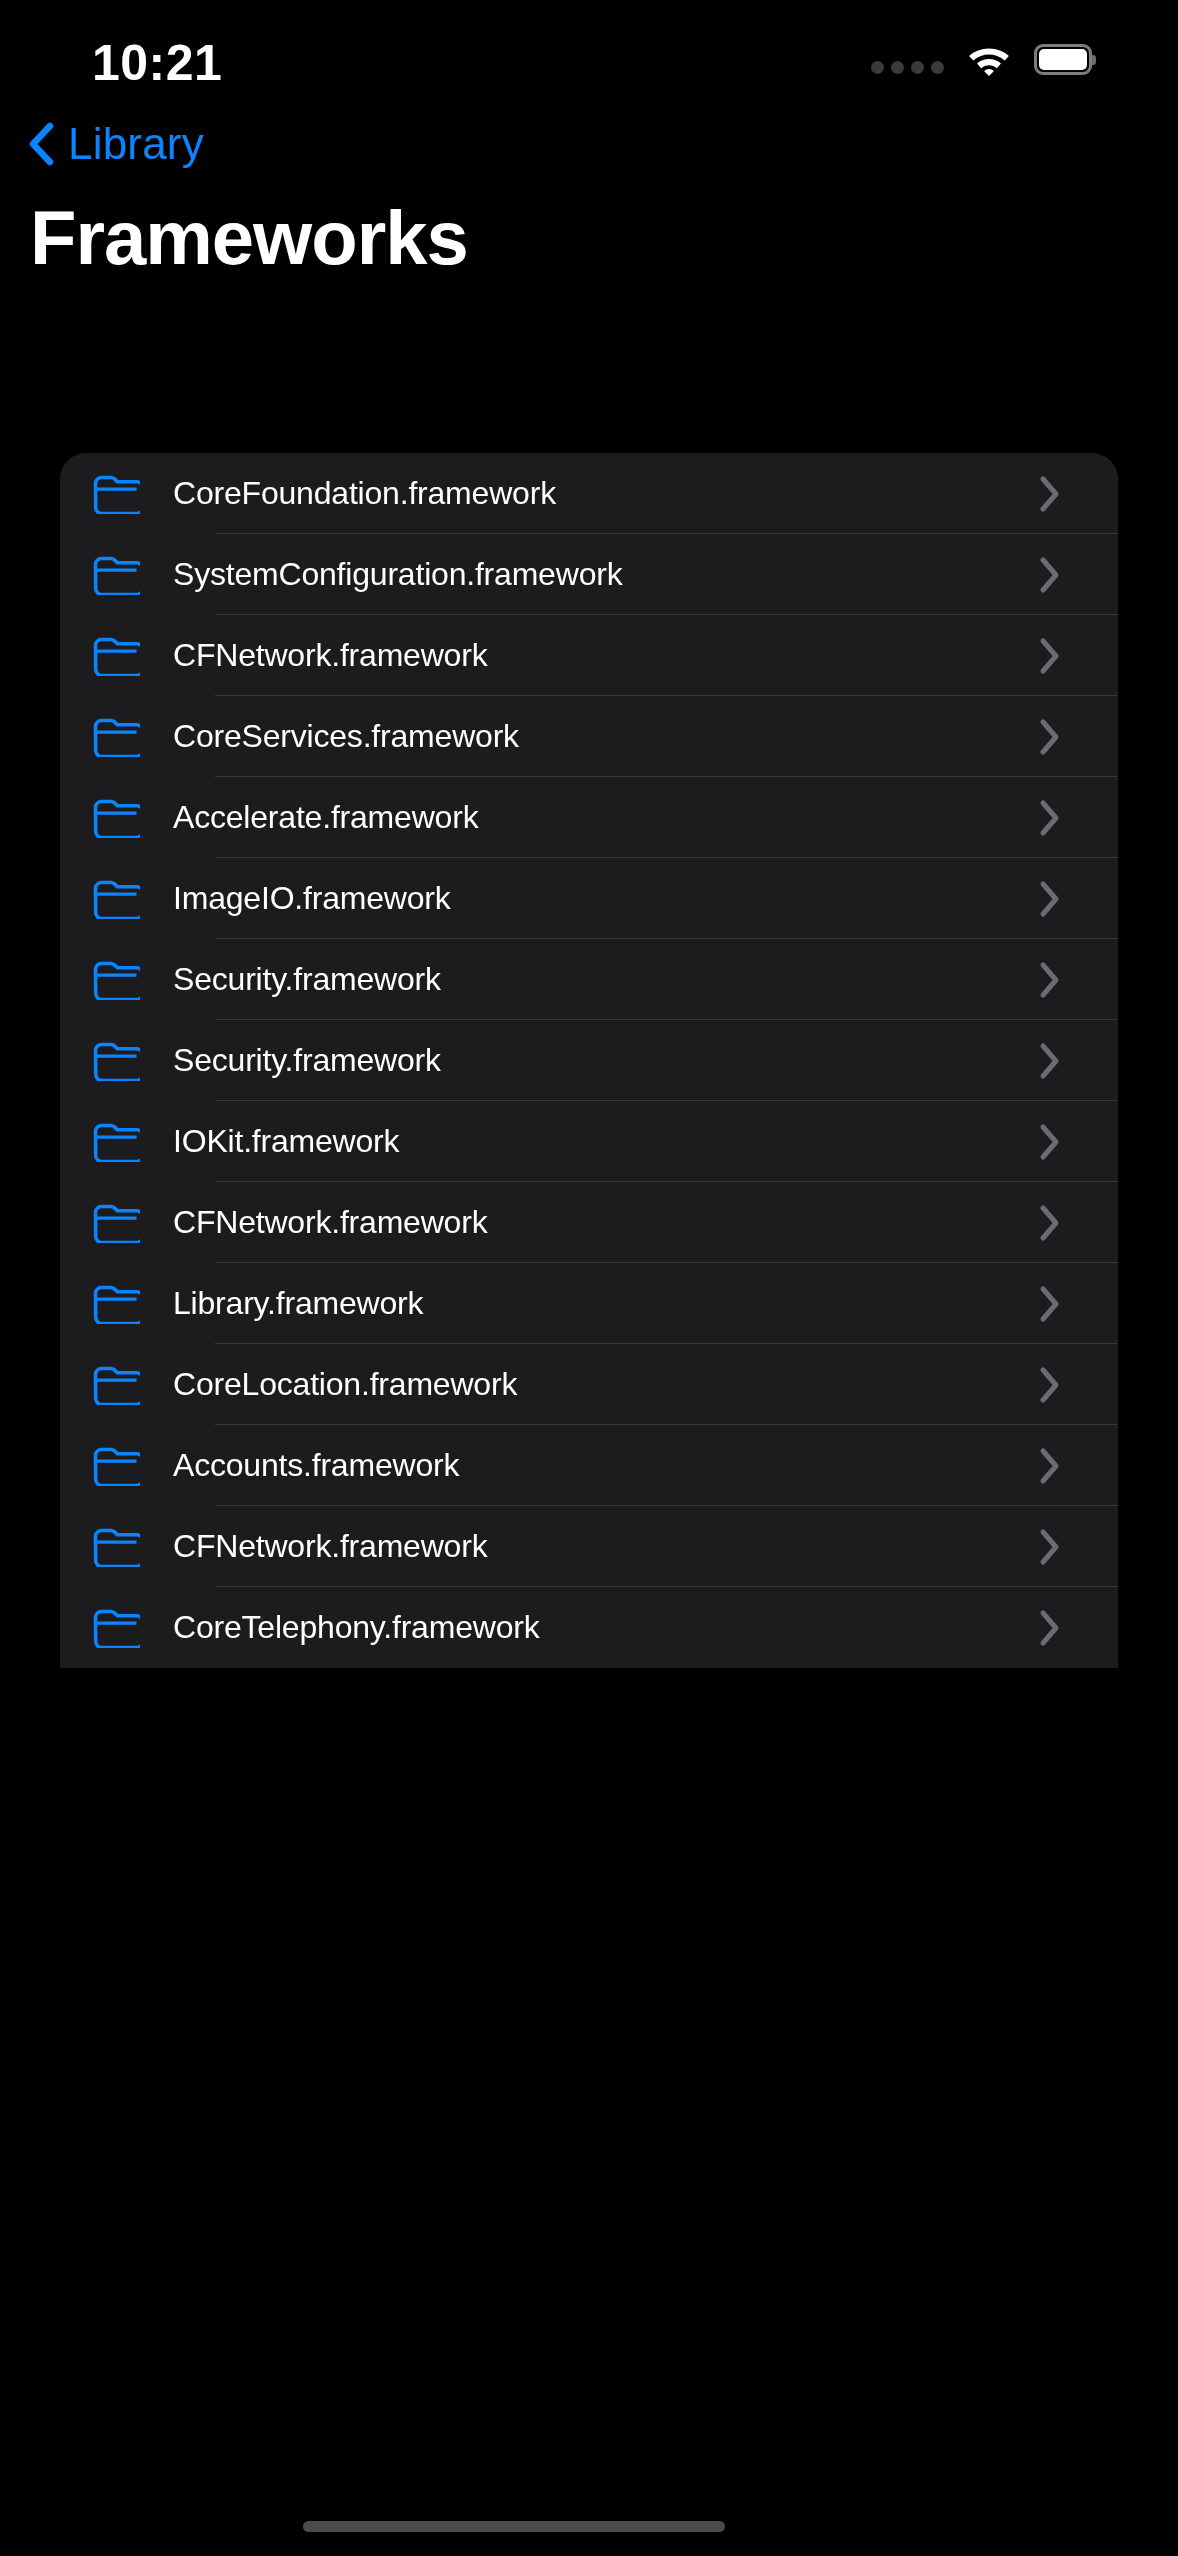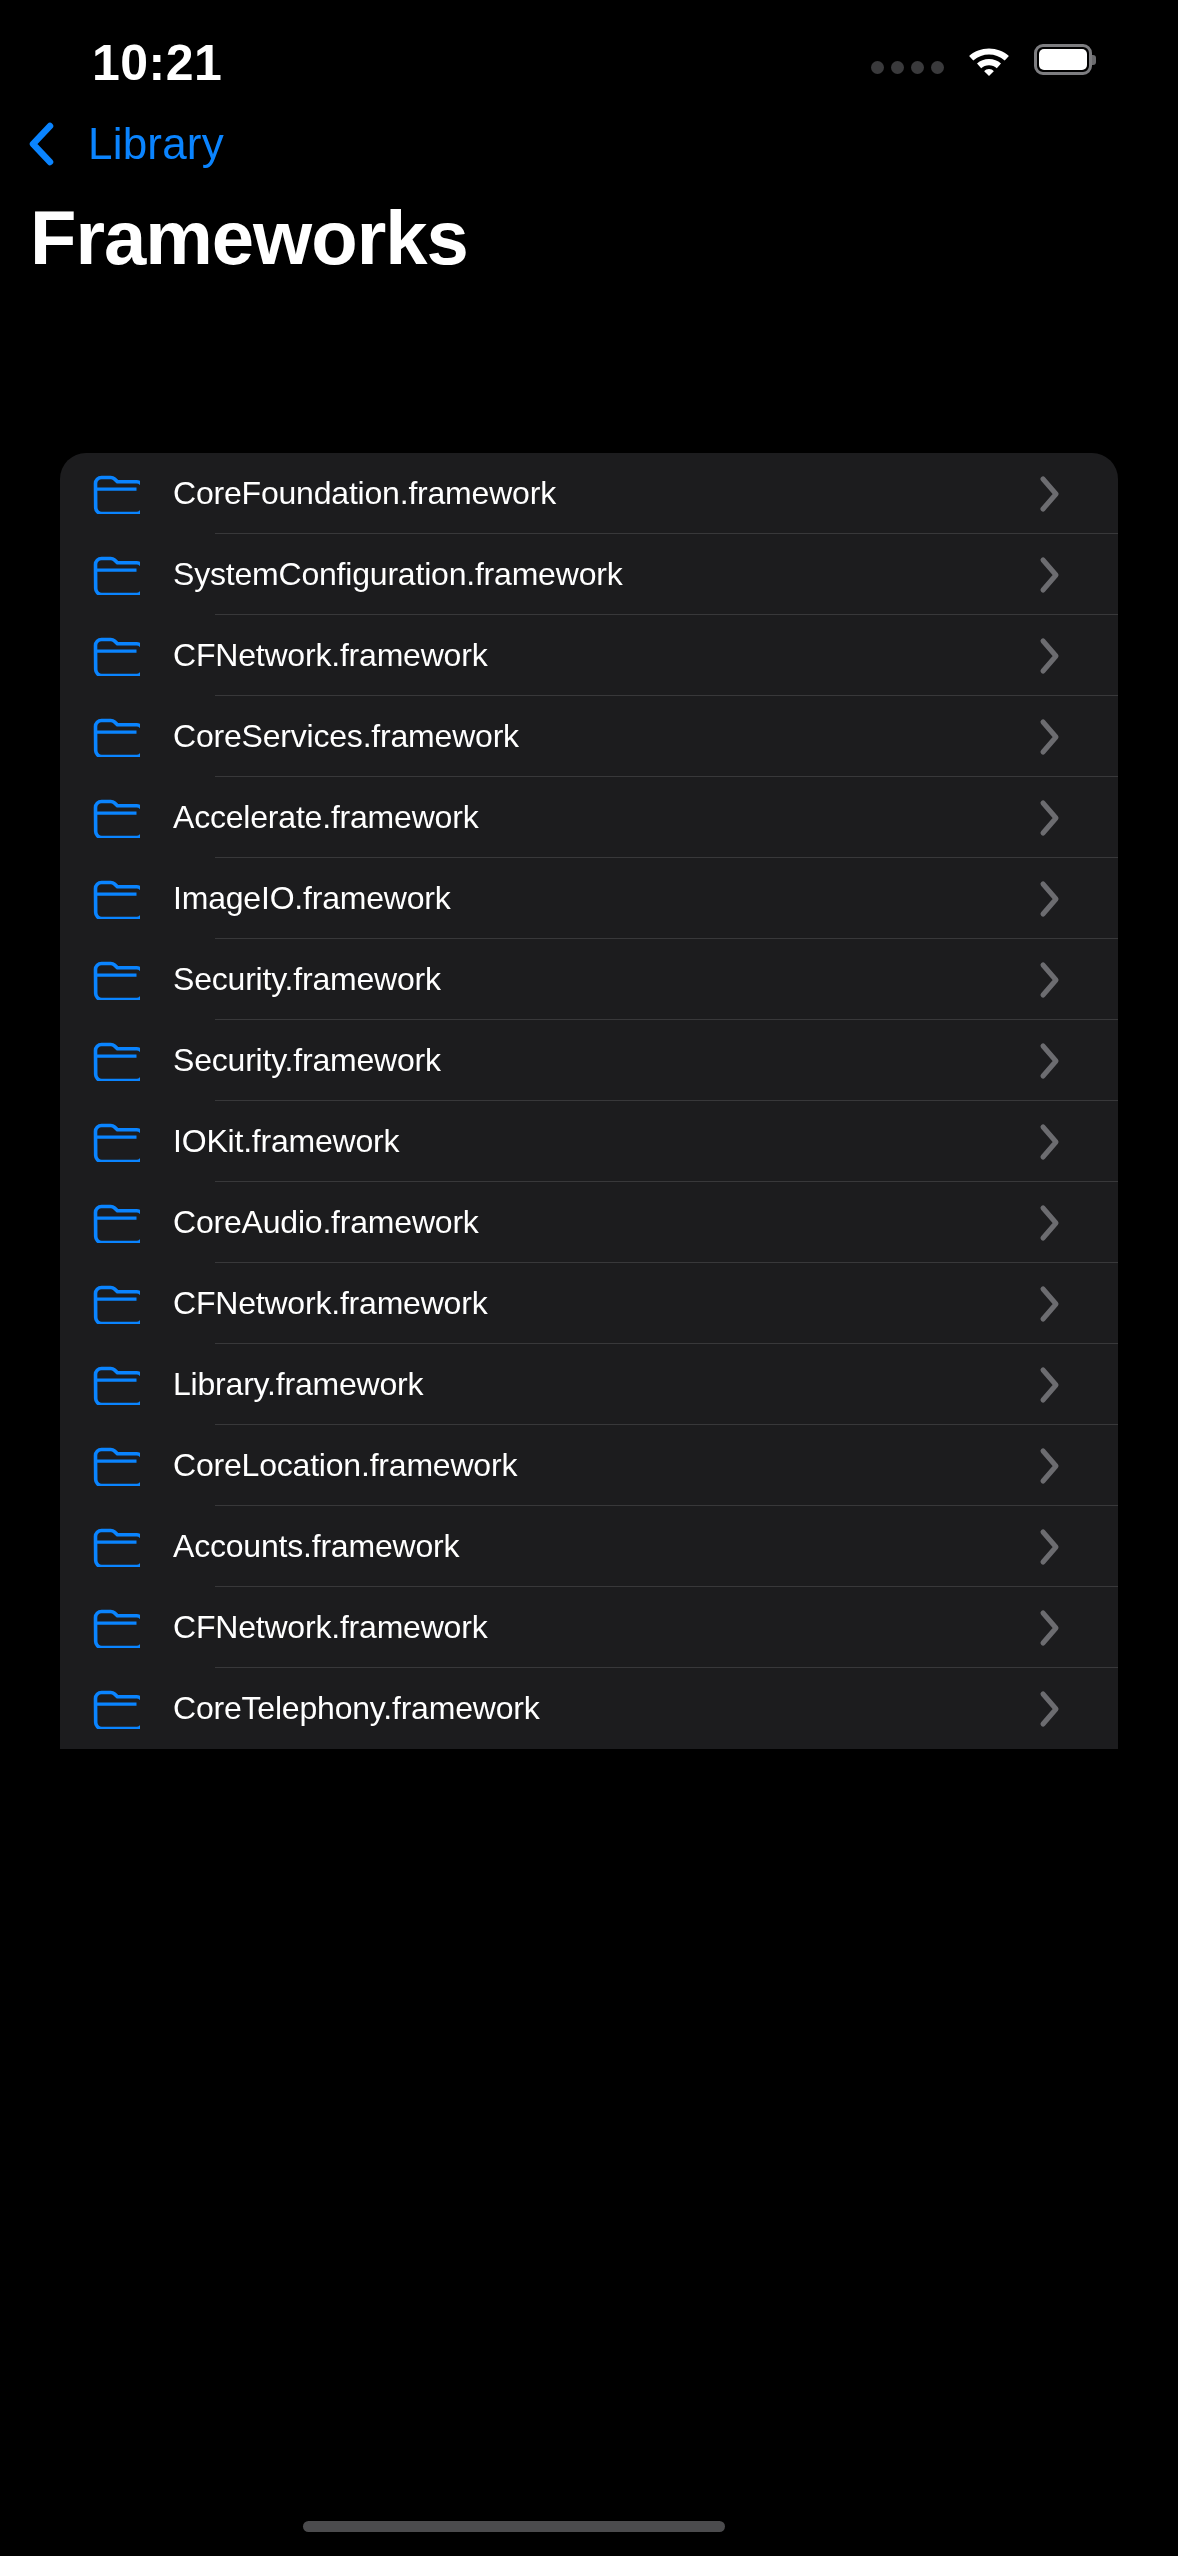--- a/index.html
+++ b/index.html
@@ -52,21 +52,20 @@
     display:flex; align-items:center; gap:14px;
     height:72px; padding:0 10px;
     cursor:pointer;
   }
   .chevron-left {
     width:26px; height:44px; position:relative; flex:0 0 auto;
   }
   .back-label {
     font-size:44px; color:#0a84ff; letter-spacing:0.2px;
     line-height:1;
-    margin-left:20px;
   }
 
   
   .large-title {
     position:absolute; left:30px; top:188px;
     font-size:76px; font-weight:700; color:#fff;
     letter-spacing:-1px; line-height:1;margin-top:12px;
   }
 
   
@@ -248,31 +247,20 @@
         <span class="chevron-right"><svg width="24" height="40" viewBox="0 0 24 40">
             <polyline points="5,5 18,20 5,35" fill="none" stroke="#6c6c70" stroke-width="5" stroke-linecap="round" stroke-linejoin="round"></polyline>
           </svg></span>
         <span class="sep"></span>
       </div>
       <div class="row">
         <span class="folder-icon"><svg width="48" height="40" viewBox="0 0 48 40">
             <path d="M3.5 9.5a6 6 0 0 1 6-6h9.2c1.4 0 2.7.5 3.7 1.4l3.2 2.9h19.1a6 6 0 0 1 6 6v19.7a6 6 0 0 1-6 6h-35a6 6 0 0 1-6-6z" fill="none" stroke="#0a84ff" stroke-width="3.6" stroke-linejoin="round"></path>
             <line x1="3.5" y1="15.2" x2="44.5" y2="15.2" stroke="#0a84ff" stroke-width="3.2"></line>
           </svg></span>
-        <span class="row-label">CoreAudio.framework</span>
-        <span class="chevron-right"><svg width="24" height="40" viewBox="0 0 24 40">
-            <polyline points="5,5 18,20 5,35" fill="none" stroke="#6c6c70" stroke-width="5" stroke-linecap="round" stroke-linejoin="round"></polyline>
-          </svg></span>
-        <span class="sep"></span>
-      </div>
-      <div class="row">
-        <span class="folder-icon"><svg width="48" height="40" viewBox="0 0 48 40">
-            <path d="M3.5 9.5a6 6 0 0 1 6-6h9.2c1.4 0 2.7.5 3.7 1.4l3.2 2.9h19.1a6 6 0 0 1 6 6v19.7a6 6 0 0 1-6 6h-35a6 6 0 0 1-6-6z" fill="none" stroke="#0a84ff" stroke-width="3.6" stroke-linejoin="round"></path>
-            <line x1="3.5" y1="15.2" x2="44.5" y2="15.2" stroke="#0a84ff" stroke-width="3.2"></line>
-          </svg></span>
         <span class="row-label">CFNetwork.framework</span>
         <span class="chevron-right"><svg width="24" height="40" viewBox="0 0 24 40">
             <polyline points="5,5 18,20 5,35" fill="none" stroke="#6c6c70" stroke-width="5" stroke-linecap="round" stroke-linejoin="round"></polyline>
           </svg></span>
         <span class="sep"></span>
       </div>
       <div class="row">
         <span class="folder-icon"><svg width="48" height="40" viewBox="0 0 48 40">
             <path d="M3.5 9.5a6 6 0 0 1 6-6h9.2c1.4 0 2.7.5 3.7 1.4l3.2 2.9h19.1a6 6 0 0 1 6 6v19.7a6 6 0 0 1-6 6h-35a6 6 0 0 1-6-6z" fill="none" stroke="#0a84ff" stroke-width="3.6" stroke-linejoin="round"></path>
             <line x1="3.5" y1="15.2" x2="44.5" y2="15.2" stroke="#0a84ff" stroke-width="3.2"></line>

